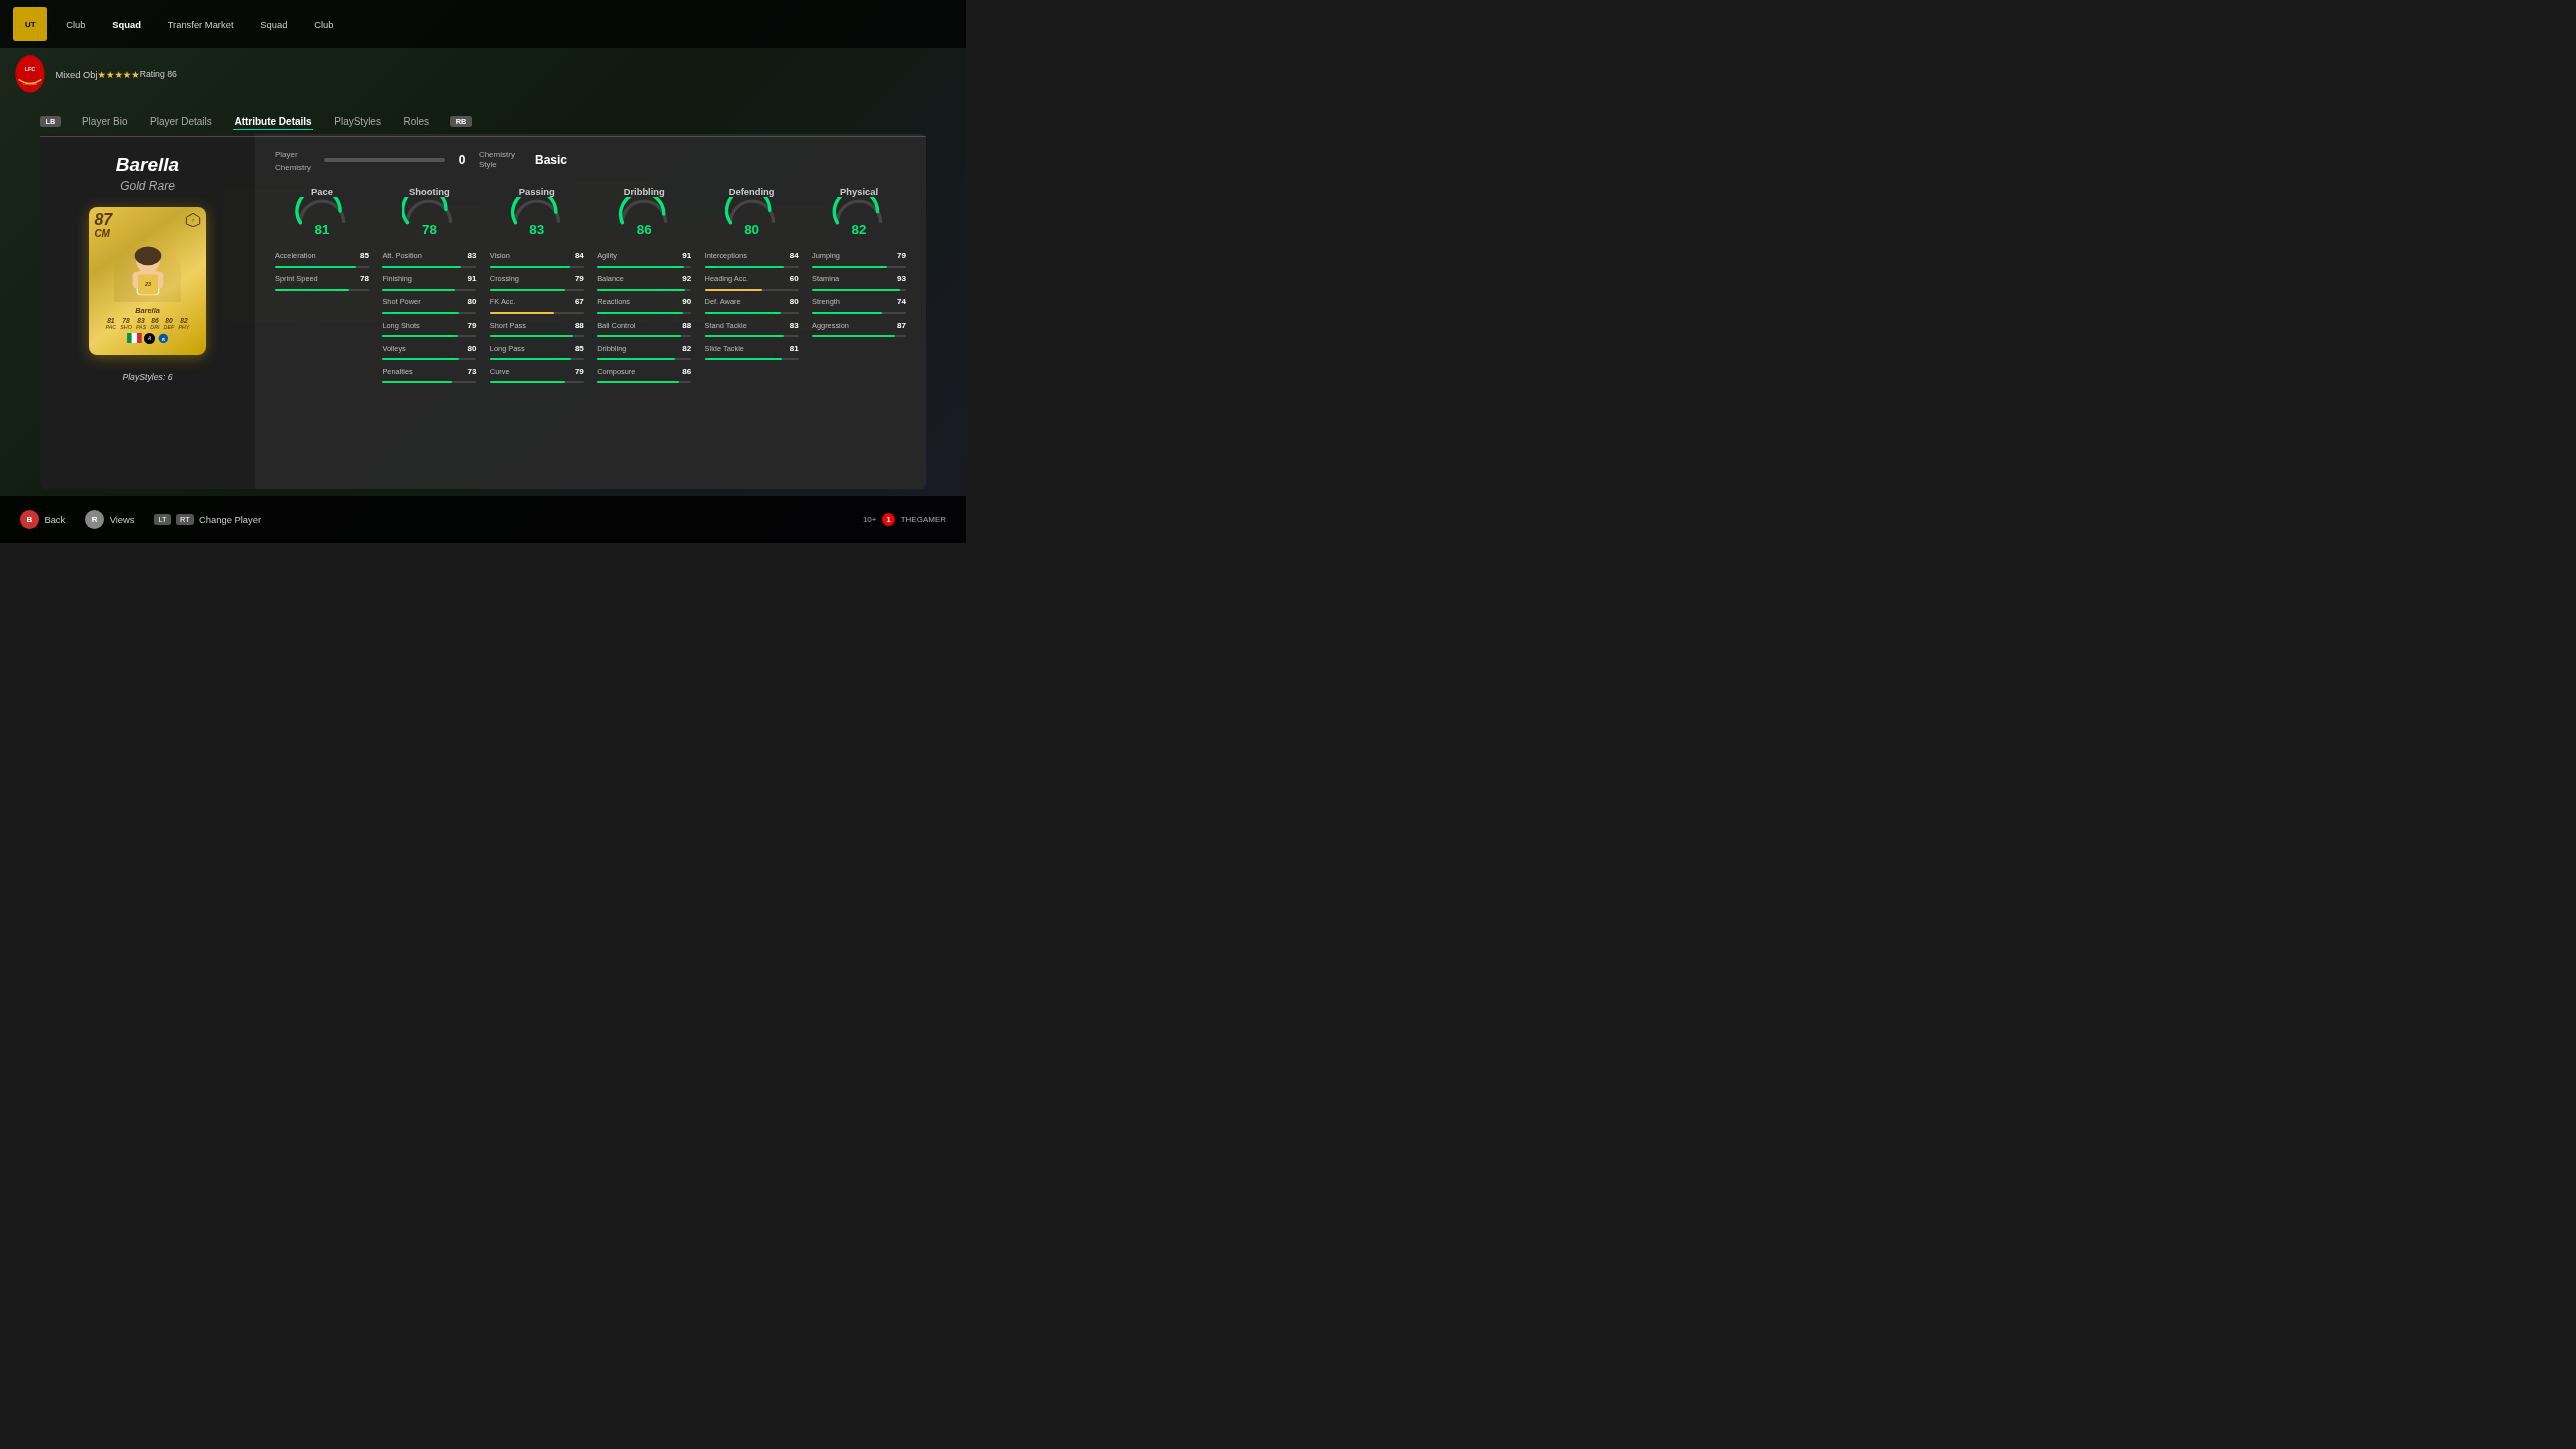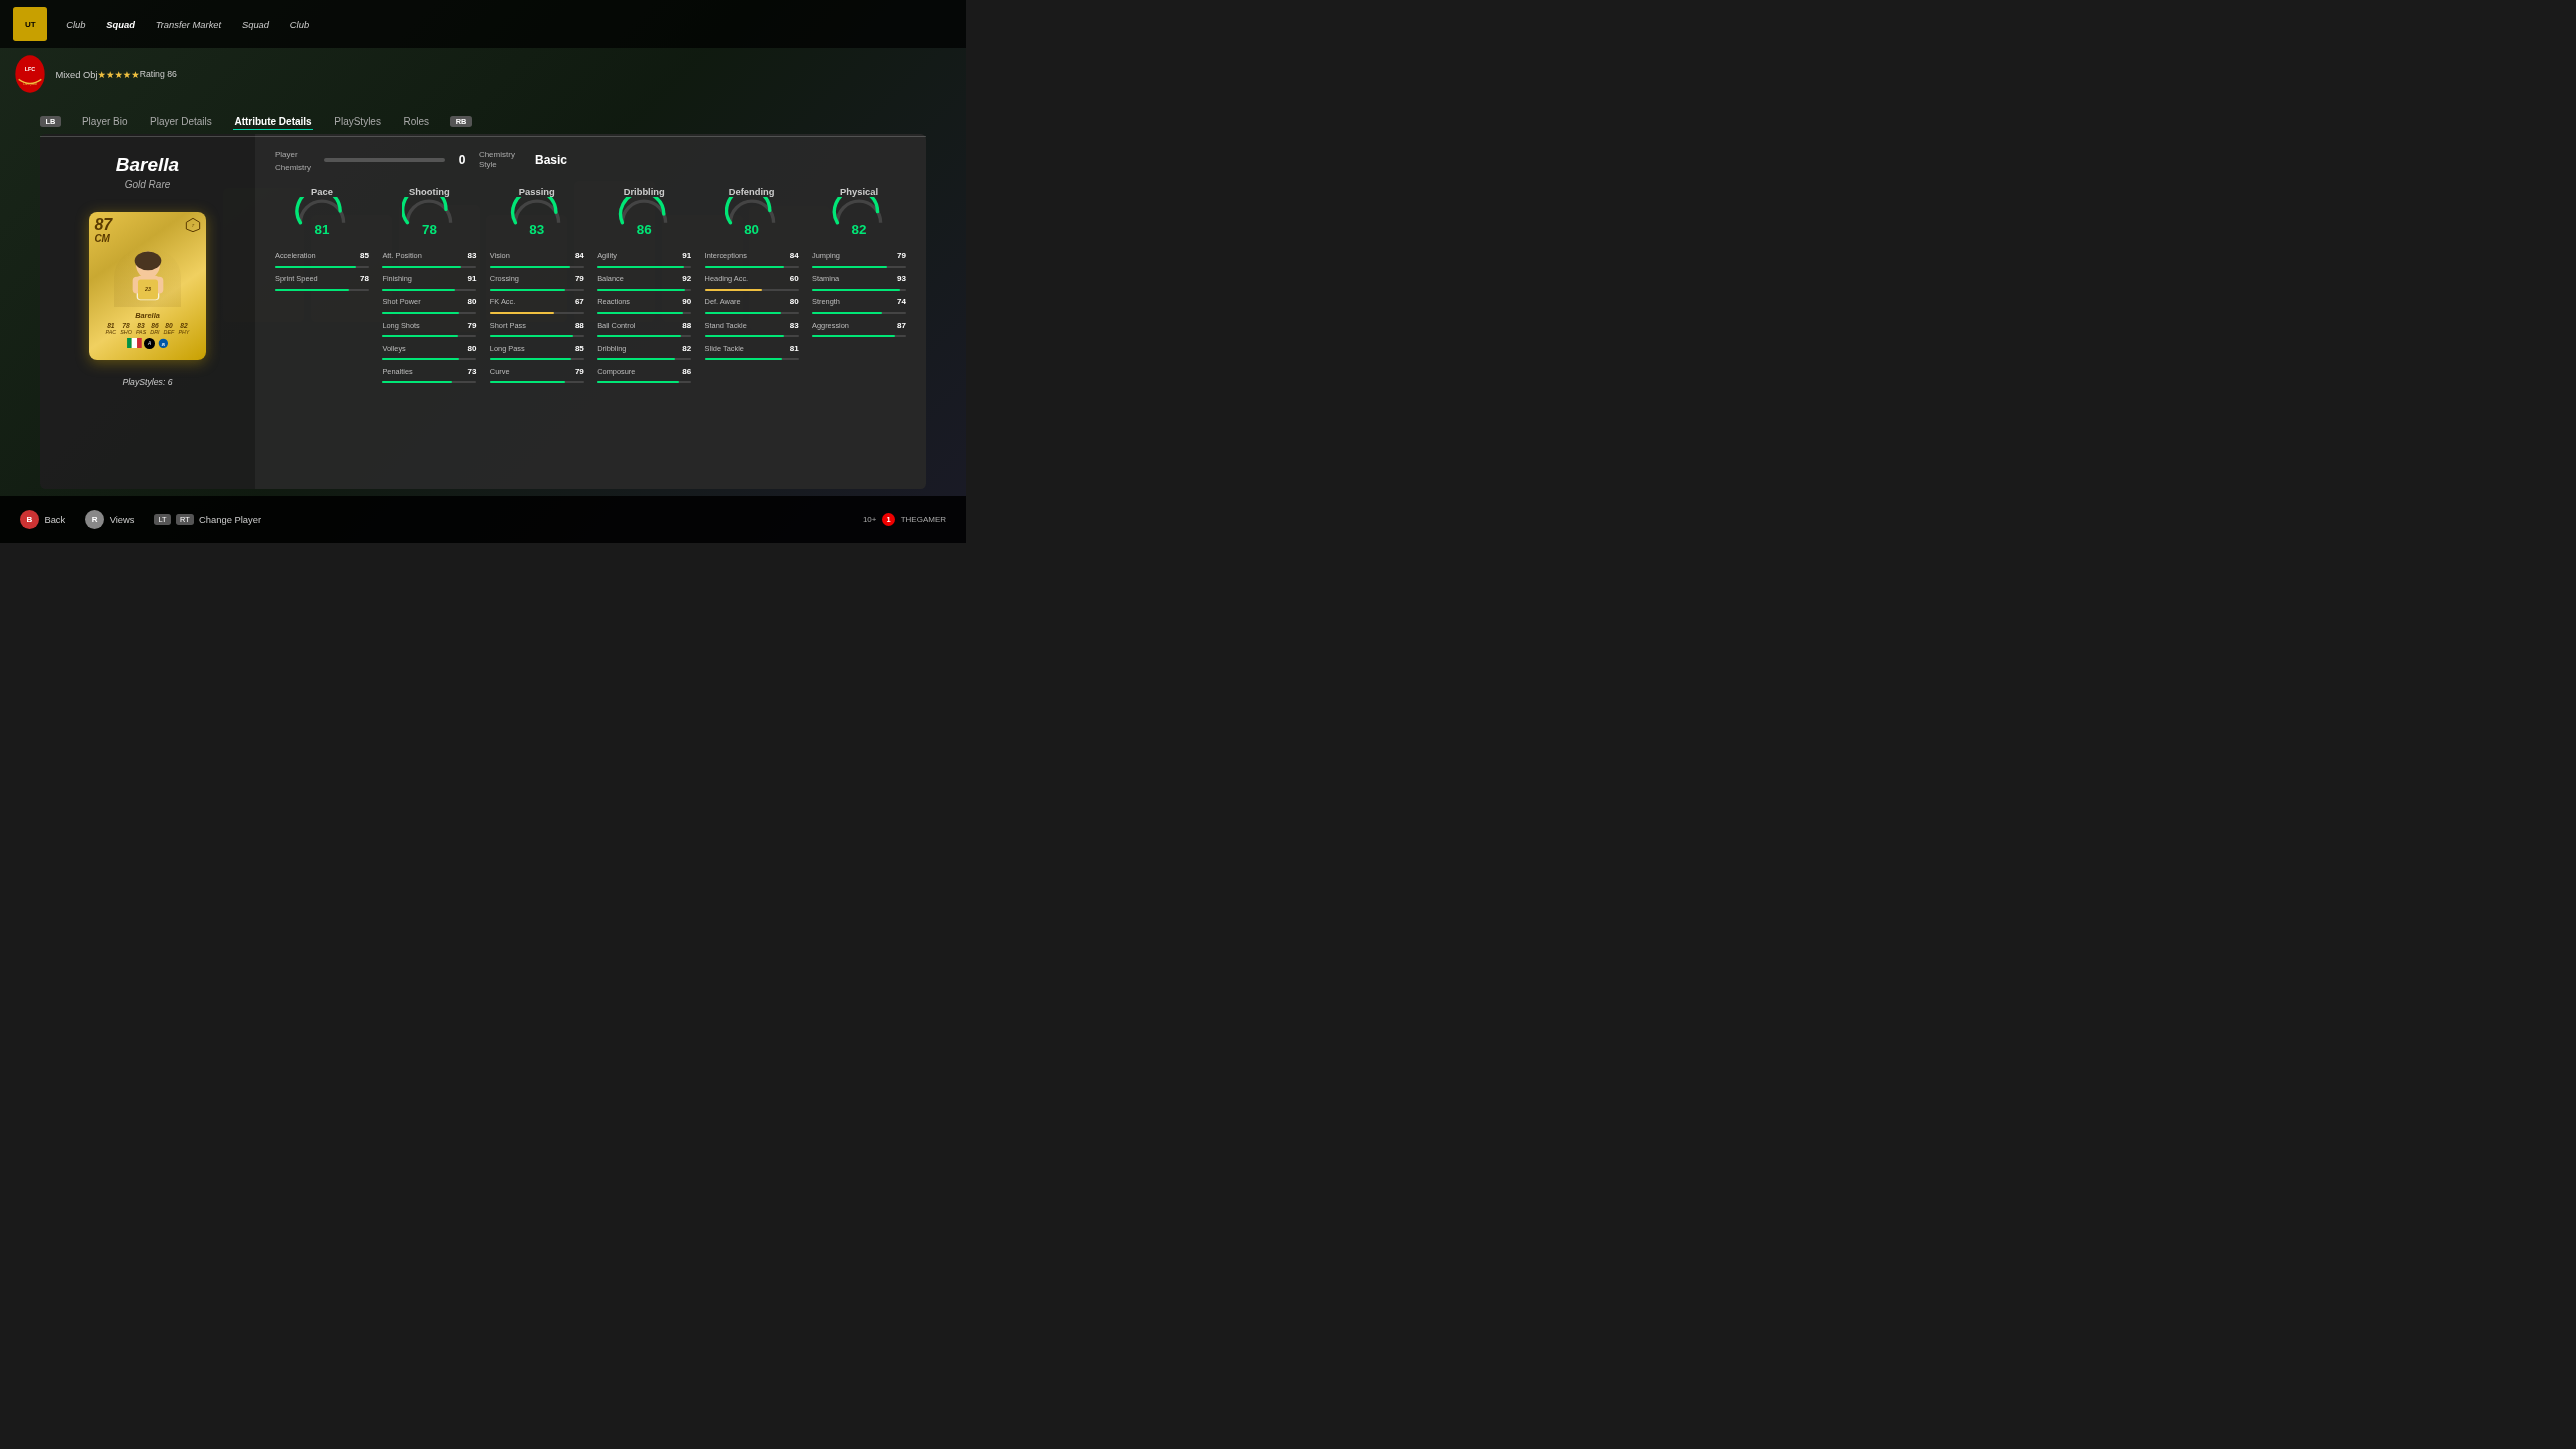--- a/index.html
+++ b/index.html
@@ -44,23 +44,22 @@
       display: flex;
       align-items: center;
       justify-content: center;
       font-weight: bold;
       font-size: 8px;
       color: #000;
     }
 
     .nav-items {
       display: flex;
-      gap: 10px;
-      align-items: center;
-      font-style: italic;
+      gap: 16px;
+      align-items: center;
     }
 
     .nav-item {
       color: #ccc;
       font-size: 9.4px;
       cursor: pointer;
       padding: 2.7px 5.4px;
     }
 
     .nav-item.active {
@@ -165,23 +164,23 @@
     }
 
     .player-name {
       font-size: 19px;
       font-weight: bold;
       color: #fff;
       margin-bottom: 2.7px;
     }
 
     .player-rarity {
-      font-size: 10px;
+      font-size: 12px;
       color: #aaa;
-      margin-bottom: 22px;
+      margin-bottom: 14px;
     }
 
     
     .fifa-card {
       width: 117px;
       height: 148px;
       background: linear-gradient(145deg, #e8c44a 0%, #c9a832 30%, #f0d060 60%, #c8a000 100%);
       border-radius: 8px;
       position: relative;
       padding: 5.4px;

